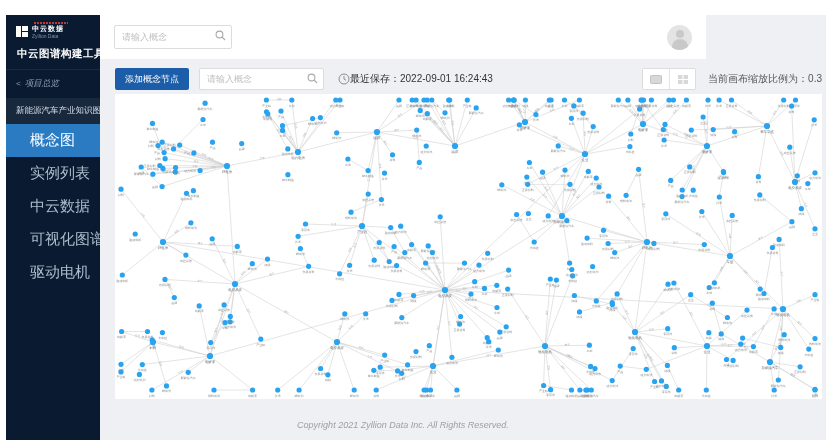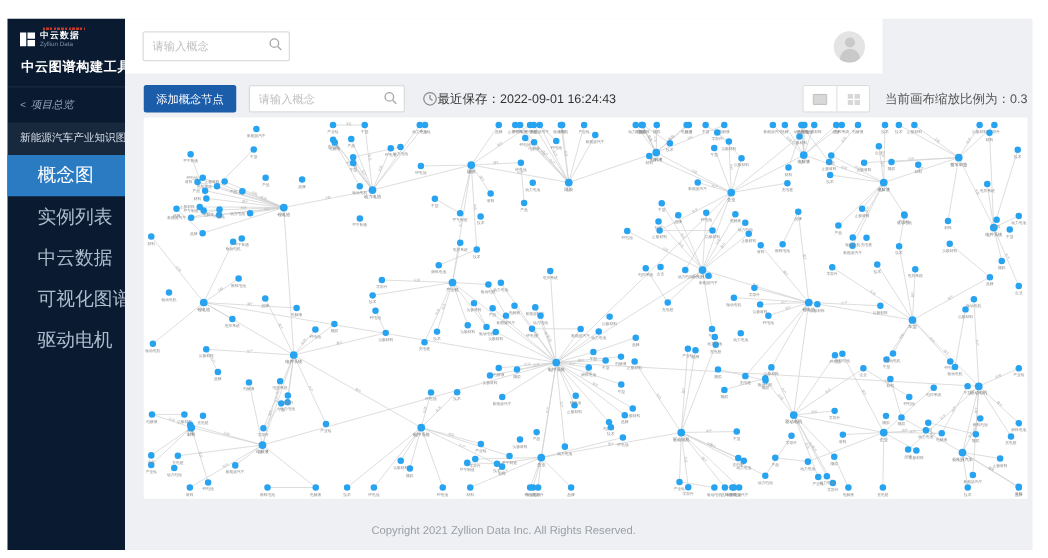--- a/index.html
+++ b/index.html
@@ -57,21 +57,21 @@
   .btn-group { display:flex; border:1px solid #dcdcdc; border-radius:2px; background:#fff; height:22px; }
   .icon-btn { width:26px; height:100%; display:flex; align-items:center; justify-content:center;
               background:#fff; border:none; cursor:pointer; }
   .icon-btn + .icon-btn { border-left:1px solid #e4e4e4; }
   .zoom-text { font-size:10px; color:#555; margin-left:12px; white-space:nowrap; }
 
   .canvas-card { position:absolute; left:15px; top:35px; width:707px; height:305px; background:#ffffff; }
   .canvas-card svg { display:block; }
 
   .footer { position:absolute; left:0; top:355px; width:100%; text-align:center; }
-  .footer span { font-size:9px; color:#9aa0a6; }
+  .footer span { font-size:9px; color:#9aa0a6;font-style:italic; }
 </style>
 </head>
 <body>
 
 <div id="app">
 
   <div class="sidebar">
     <div class="logo-row">
       <div class="logo-tagline"></div>
       <div class="logo-flex">

